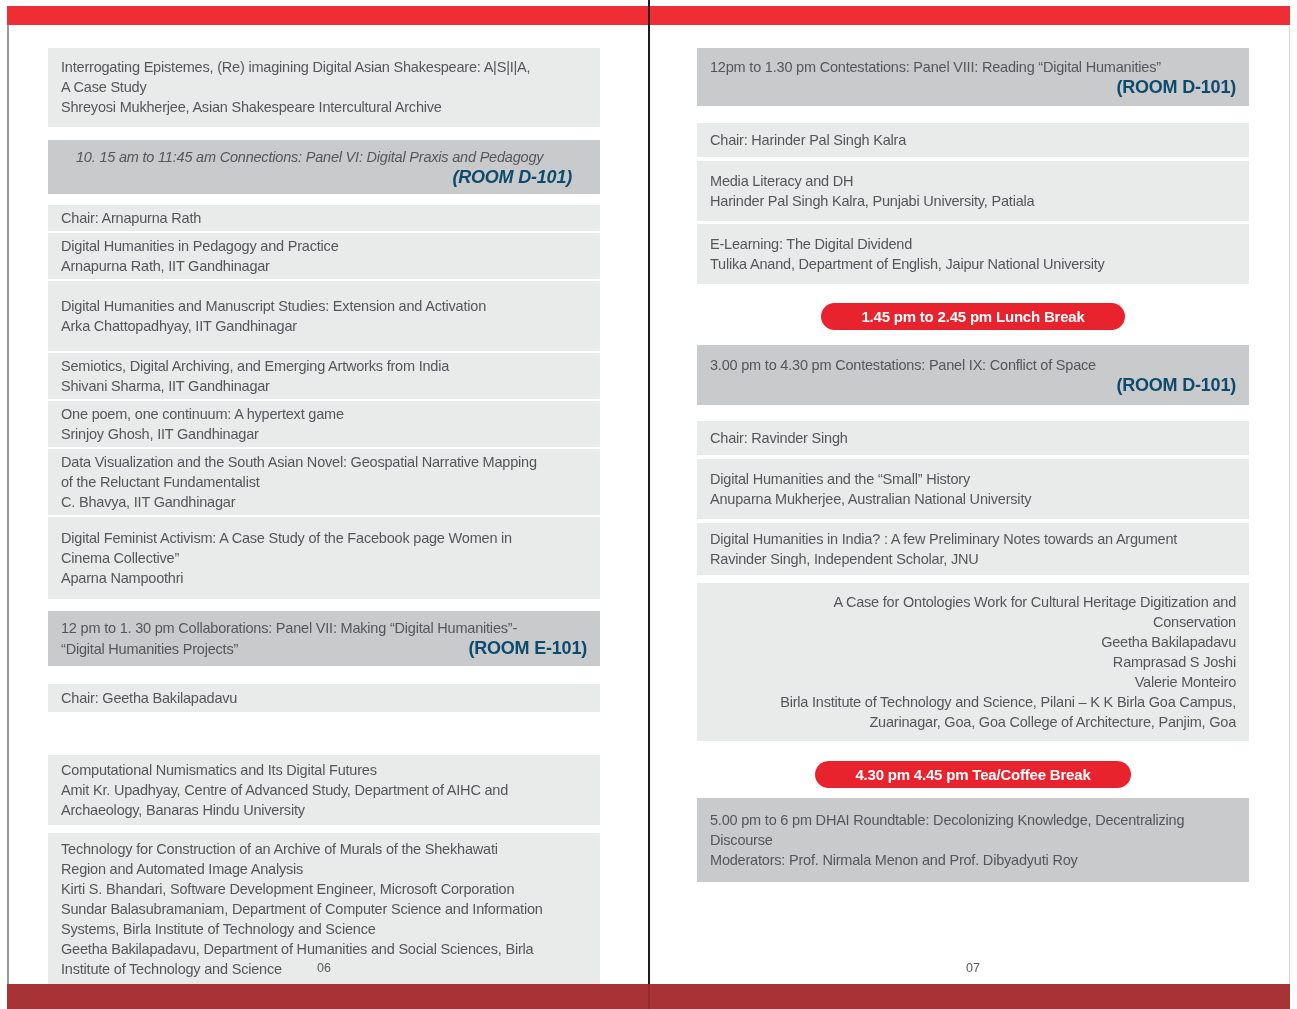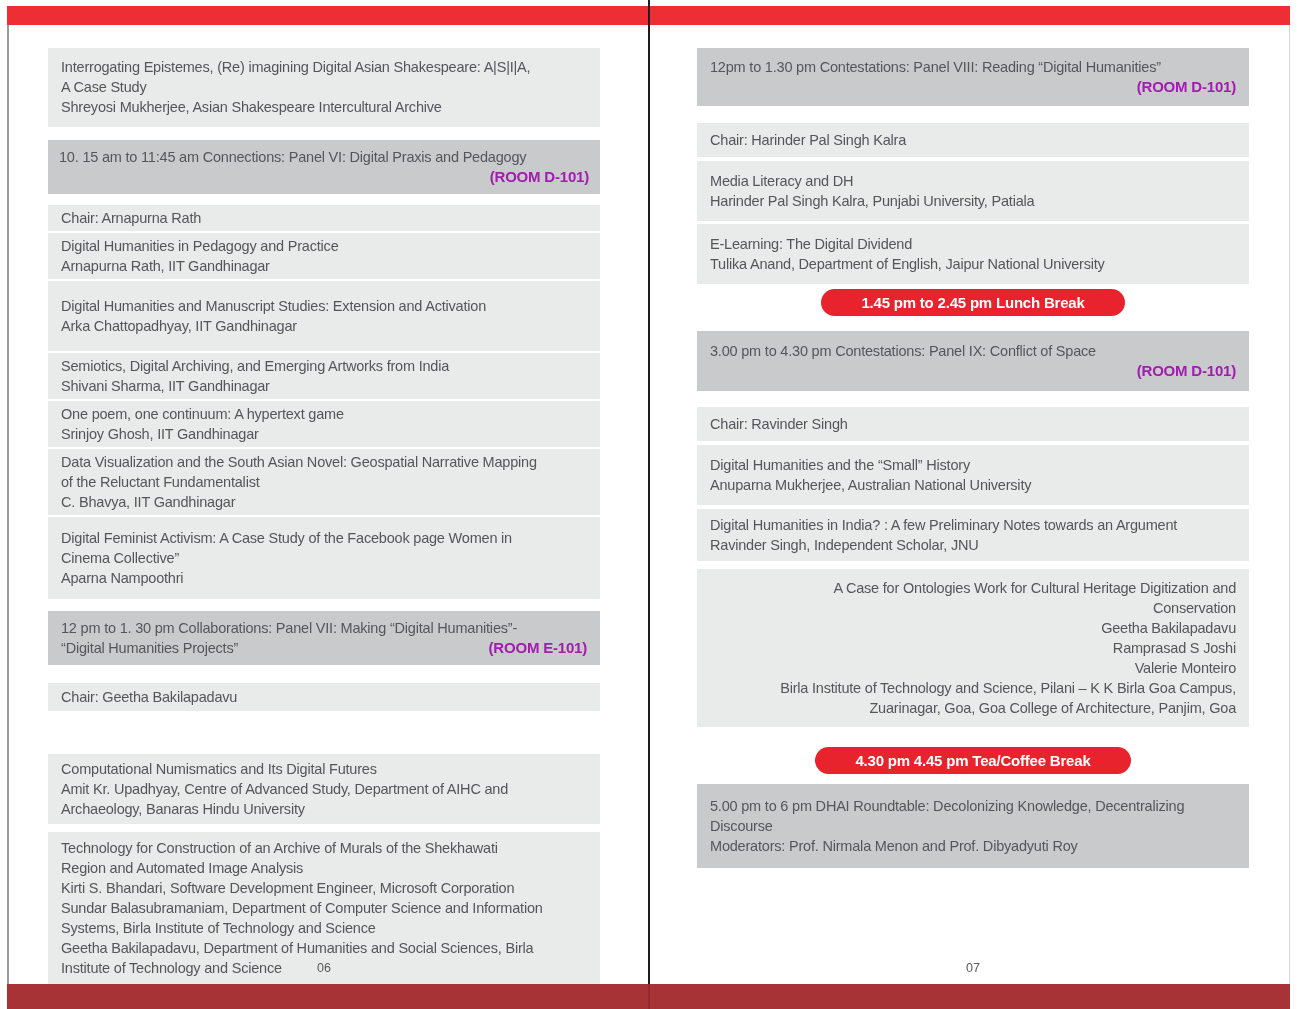--- a/index.html
+++ b/index.html
@@ -11,21 +11,21 @@
   .divider-b{position:absolute;left:648px;top:984px;width:2px;height:25px;background:#8f2a2e;z-index:4;}
   .edge-l{position:absolute;left:7px;top:25px;width:2px;height:959px;background:#9a9a9a;z-index:1;}
   .edge-r{position:absolute;left:1289px;top:25px;width:1px;height:959px;background:#d5d5d5;z-index:1;}
   .col{position:absolute;top:48px;width:552px;}
   .col-left{left:48px;}
   .col-right{left:697px;}
   .box{box-sizing:border-box;background:#e9eaea;padding:4px 13px;margin-bottom:2px;}
   .box.dark{background:#c9cacb;}
   .line{font-size:14.5px;line-height:20px;color:#55565a;letter-spacing:-0.2px;white-space:nowrap;}
   .hrow{display:flex;justify-content:space-between;min-height:20px;align-items:baseline;}
-  .room{font-weight:bold;color:#a21caf;font-size:15px;line-height:20px;letter-spacing:-0.2px;white-space:nowrap;}
+  .room{font-weight:bold;color:#0c4a6e;font-size:18px;line-height:20px;letter-spacing:-0.2px;white-space:nowrap;}
   .pill-row{text-align:center;}
   .pill{display:inline-block;background:#e8232d;color:#ffffff;font-weight:bold;font-size:15px;line-height:19px;padding:4px 40px;border-radius:14px;letter-spacing:-0.2px;white-space:nowrap;}
   .pagenum{position:absolute;top:961px;width:552px;text-align:center;font-size:12.5px;color:#58595b;z-index:3;}
   .pagenum-left{left:48px;}
   .pagenum-right{left:697px;}
 </style>
 </head>
 <body>
 
 <div class="spread">
@@ -37,21 +37,21 @@
   <div class="divider-b"></div>
 
   <div class="col col-left">
 
     <div class="box" style="padding:9px 13px 10px;margin-bottom:13px;">
       <div class="line">Interrogating Epistemes, (Re) imagining Digital Asian Shakespeare: A|S|I|A,</div>
       <div class="line">A Case Study</div>
       <div class="line">Shreyosi Mukherjee, Asian Shakespeare Intercultural Archive</div>
     </div>
 
-    <div class="box dark" style="padding:7px 11px;margin-bottom:11px;">
+    <div class="box dark" style="padding:7px 28px;margin-bottom:11px;font-style:italic;">
       <div class="line">10. 15 am to 11:45 am Connections: Panel VI: Digital Praxis and Pedagogy</div>
       <div class="hrow">
         <span class="line"></span>
         <span class="room">(ROOM D-101)</span>
       </div>
     </div>
 
     <div class="box" style="padding:3px 13px;">
       <div class="line">Chair: Arnapurna Rath</div>
     </div>
@@ -135,21 +135,21 @@
 
     <div class="box" style="padding:7px 13px;margin-bottom:4px;">
       <div class="line">Chair: Harinder Pal Singh Kalra</div>
     </div>
 
     <div class="box" style="padding:10px 13px;margin-bottom:3px;">
       <div class="line">Media Literacy and DH</div>
       <div class="line">Harinder Pal Singh Kalra, Punjabi University, Patiala</div>
     </div>
 
-    <div class="box" style="padding:10px 13px;margin-bottom:5px;">
+    <div class="box" style="padding:10px 13px;margin-bottom:19px;">
       <div class="line">E-Learning: The Digital Dividend</div>
       <div class="line">Tulika Anand, Department of English, Jaipur National University</div>
     </div>
 
     <div class="pill-row" style="margin-bottom:15px;">
       <span class="pill">1.45 pm to 2.45 pm Lunch Break</span>
     </div>
 
     <div class="box dark" style="padding:10px 13px;margin-bottom:16px;">
       <div class="line">3.00 pm to 4.30 pm Contestations: Panel IX:  Conflict of Space</div>

